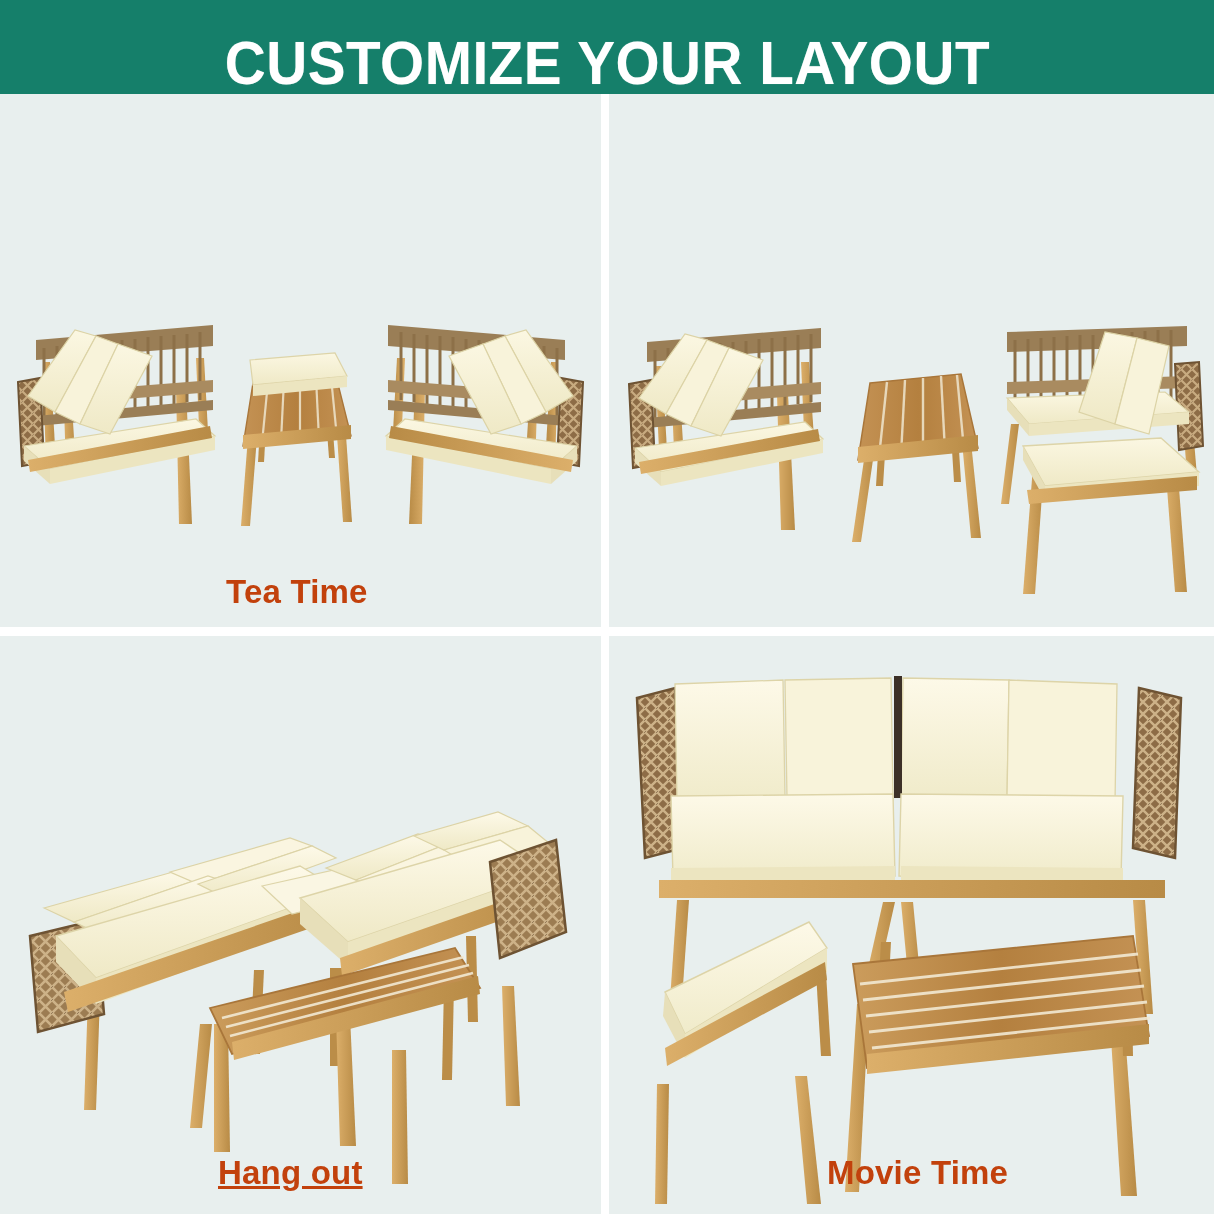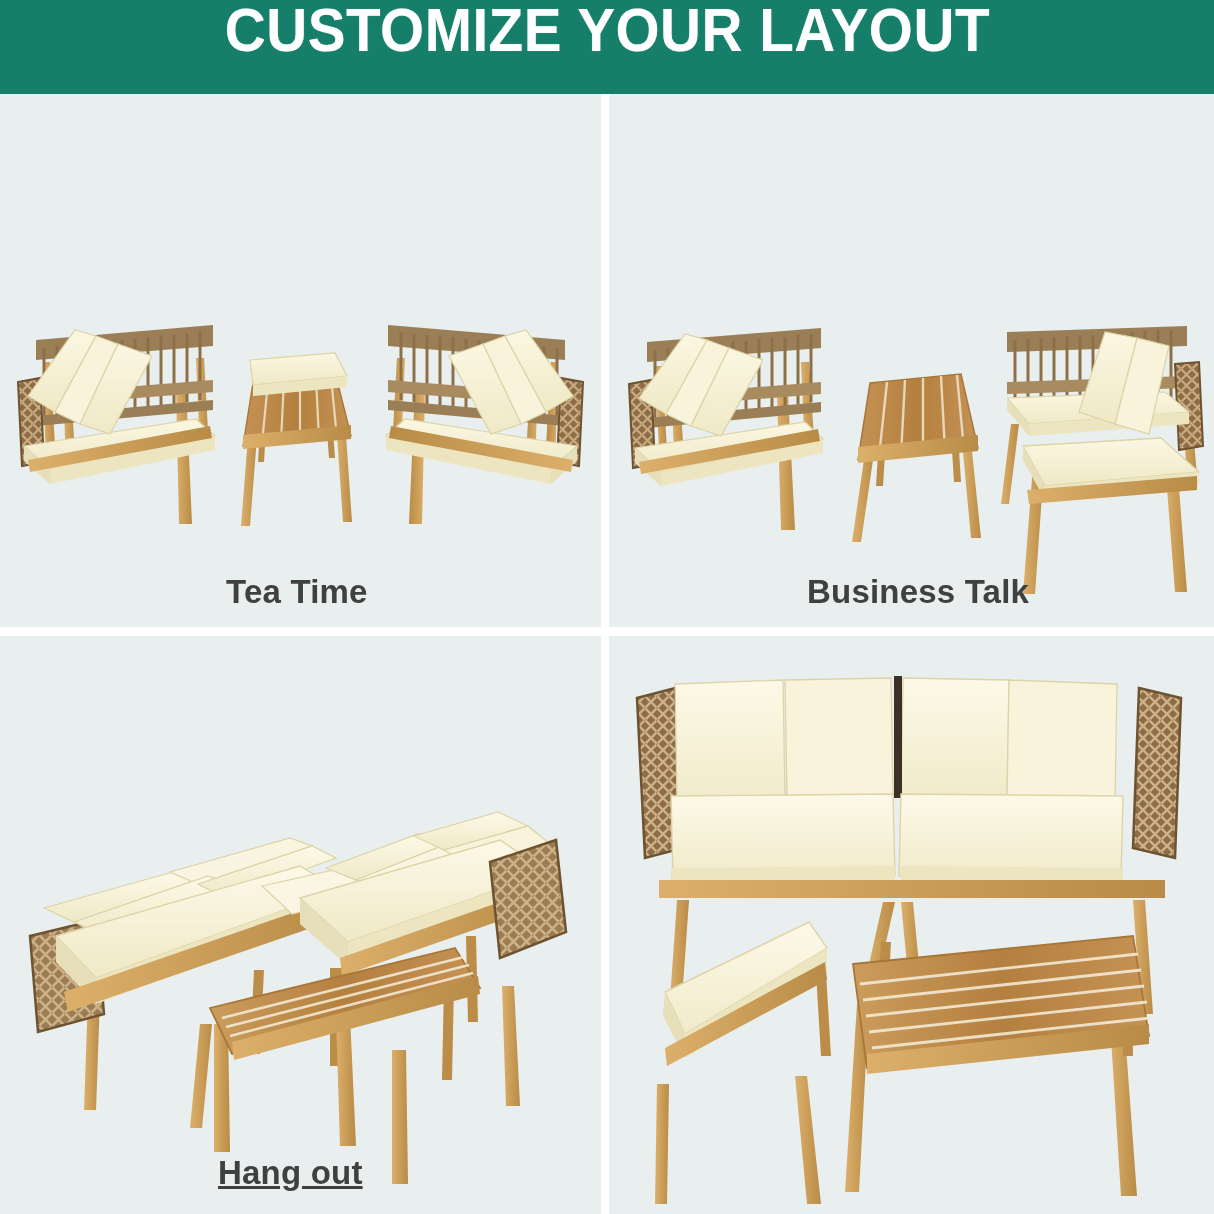--- a/index.html
+++ b/index.html
@@ -9,21 +9,21 @@
     background:#ffffff;
     font-family:"Liberation Sans","DejaVu Sans",sans-serif;
     overflow:hidden;
   }
   .page{position:relative;width:1214px;height:1214px;background:#ffffff;}
 
   
   .banner{
     position:absolute;left:0;top:0;width:1214px;height:94px;
     background:#157f6a;
-    display:flex;align-items:flex-start;justify-content:center;
+    display:flex;align-items:flex-end;justify-content:center;
   }
   .banner-title{
     color:#ffffff;
     font-family:"Liberation Sans","DejaVu Sans",sans-serif;
     font-weight:700;
     font-size:61px;
     letter-spacing:0.5px;
     line-height:1;
     transform:scaleX(0.93);
     white-space:nowrap;
@@ -42,21 +42,21 @@
   .hdiv{background:#ffffff;grid-column:1 / span 3;}
 
   .panel{
     position:relative;
     background:#e8efee;
     overflow:hidden;
   }
   .panel-label{
     position:absolute;
     font-weight:700;
-    color:#404040;
+    color:#c2410c;
     font-size:33px;
     letter-spacing:0.2px;
     white-space:nowrap;
     margin-top:38px;
   }
   .p1 .panel-label{left:226px;bottom:16px;}
   .p2 .panel-label{left:198px;bottom:16px;}
   .p3 .panel-label{left:218px;bottom:22px;text-decoration:underline;}
   .p4 .panel-label{left:218px;bottom:22px;}
 
@@ -326,21 +326,20 @@
             <path d="M470 318 L496 238 L528 244 L506 330 Z" fill="url(#cush2)" stroke="#dcd3a6" stroke-width="1.2"></path>
             <path d="M506 330 L528 244 L560 252 L540 340 Z" fill="#f8f3da" stroke="#dcd3a6" stroke-width="1.2"></path>
 
             <path d="M414 352 L552 344 L590 378 L436 392 Z" fill="url(#cush2)" stroke="#ddd4a8" stroke-width="1.3"></path>
             <path d="M414 352 L436 392 L436 406 L414 366 Z" fill="#e7dfb9"></path>
             <path d="M436 392 L590 378 L590 392 L436 406 Z" fill="#ece5c0"></path>
             <path d="M418 396 L588 382 L588 396 L420 410 Z" fill="url(#gold2)"></path>
           </g>
         </svg>
       </div>
-      <div class="panel-label">Business Talk</div>
     </div>
 
     <div class="hdiv"></div>
 
     <div class="panel p3">
       <div class="scene">
         <svg viewBox="0 0 601 578" preserveAspectRatio="xMidYMid meet" aria-hidden="true">
           <defs>
             <linearGradient id="cush3" x1="0" y1="0" x2="0" y2="1">
               <stop offset="0" stop-color="#fdf9e8"></stop>
@@ -489,16 +488,17 @@
               <line x1="251" y1="348" x2="529" y2="318"></line>
               <line x1="254" y1="364" x2="532" y2="334"></line>
               <line x1="257" y1="380" x2="535" y2="350"></line>
               <line x1="260" y1="396" x2="538" y2="366"></line>
               <line x1="263" y1="412" x2="541" y2="382"></line>
             </g>
             <path d="M258 418 L540 388 L540 408 L258 438 Z" fill="url(#gold4)"></path>
           </g>
         </svg>
       </div>
+      <div class="panel-label">Movie Time</div>
     </div>
 
   </div>
 </div>
 
 </body></html>

